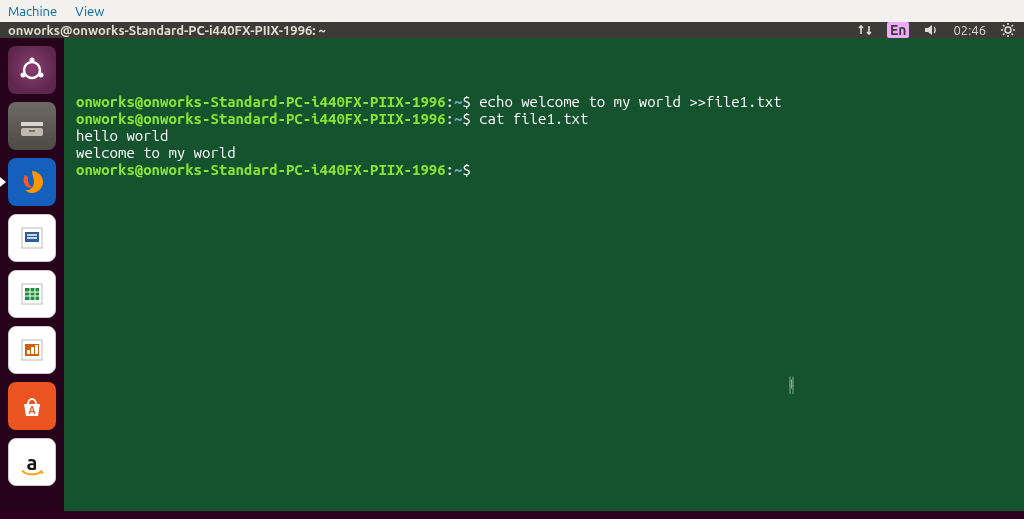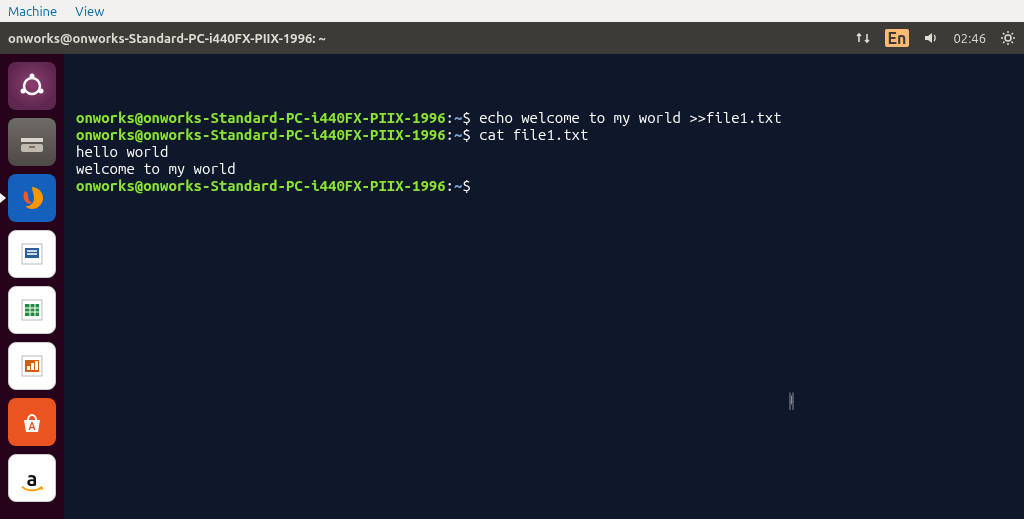--- a/index.html
+++ b/index.html
@@ -18,33 +18,33 @@
     align-items: center;
     padding: 0 8px;
     font-size: 13px;
     color: #0369a1;
     gap: 18px;
   }
   .vm-menubar span { cursor: default; }
 
   
   .top-panel {
-    height: 32px;
+    height: 16px;
     background: #3c3b37;
     color: #dfdbd2;
     display: flex;
     align-items: center;
     font-size: 13px;
     padding: 0 8px;
   }
   .panel-title { flex: 1; font-weight: bold; color:#dfdbd2; }
   .panel-right { display: flex; align-items: center; gap: 14px; }
   .panel-icon { width:16px; height:16px; display:inline-flex; align-items:center; justify-content:center; }
   .en-badge {
-    background:#fdba74; color:#3c3b37; font-size:16px; font-weight:bold;
+    background:#f0abfc; color:#3c3b37; font-size:14px; font-weight:bold;
     padding:1px 3px; border-radius:2px; line-height:1;
   }
 
   
   .client {
     position: relative;
     height: calc(519px - 22px - 24px);
     display: flex;
   }
 
@@ -77,21 +77,21 @@
   .pip {
     position:absolute; left:-8px; top:50%; transform:translateY(-50%);
     width:0; height:0;
     border-top:5px solid transparent; border-bottom:5px solid transparent;
     border-left:6px solid #fff;
   }
 
   
   .terminal {
     flex: 1;
-    background: #0f172a;
+    background: #14532d;
     color: #ffffff;
     font-family: "Ubuntu Mono","DejaVu Sans Mono",Consolas,monospace;
     font-size: 15px;
     line-height: 17px;
     padding: 4px 6px 4px 12px;
     white-space: pre;
     position: relative;
   }
   .term-line { display:block; }
   .p-user { color: #8ae234; font-weight: bold; }

